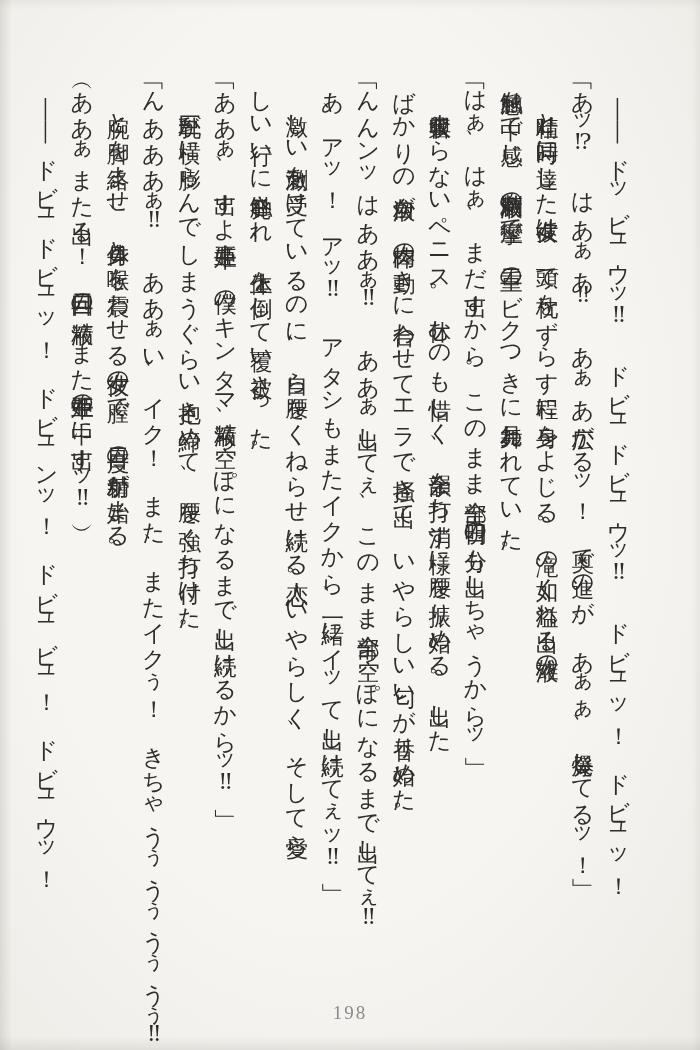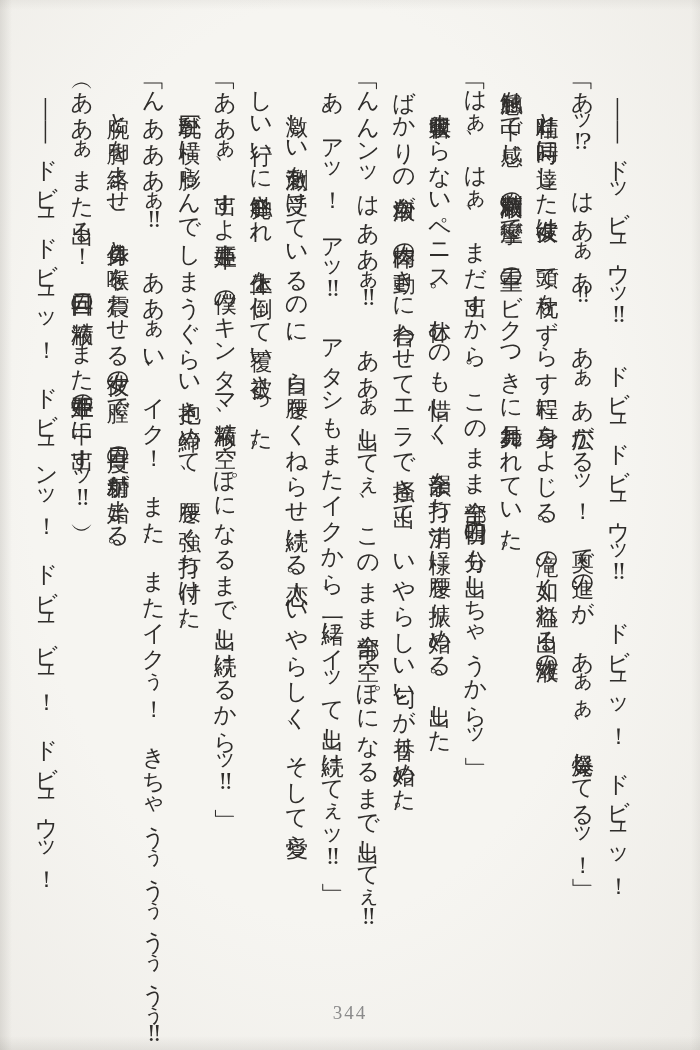--- a/index.html
+++ b/index.html
@@ -65,14 +65,14 @@
   <div class="col" style="--i:8">あ、アッ！　アッ‼　アタシもまたイクから、一緒にイッて出し続けてぇッ‼」</div>
   <div class="col indent" style="--i:9">激しい刺激を受けているのに、自ら腰をくねらせ続ける恋人。いやらしく、そして愛ら</div>
   <div class="col" style="--i:10">しい行いに触発され、上体を倒して覆い被さった。</div>
   <div class="col" style="--i:11">「ああぁ、出すよ千亜姫！　僕のキンタマ精液、空っぽになるまで出し続けるからッ‼」</div>
   <div class="col indent" style="--i:12">巨乳が横に膨らんでしまうぐらい抱き締めて、腰を強く打ち付けた。</div>
   <div class="col" style="--i:13">「んあああぁ‼　ああぁい、イク！　また、またイクぅ！　きちゃうぅうぅうぅうぅ‼」</div>
   <div class="col indent" style="--i:14">腕と脚を絡ませ、身体と喉を震わせる彼女の膣で、二度目の射精が始まる。</div>
   <div class="col" style="--i:15">（ああぁまた出る！　二回目の精液、また千亜姫の中に出すッ‼）</div>
   <div class="col indent" style="--i:16">――ドビュドビュッ！　ドビュンッ！　ドビュビュ！　ドビュウッ！</div>
 
-  <div class="page-num">344</div>
+  <div class="page-num">198</div>
 </div>
 
 </body></html>

